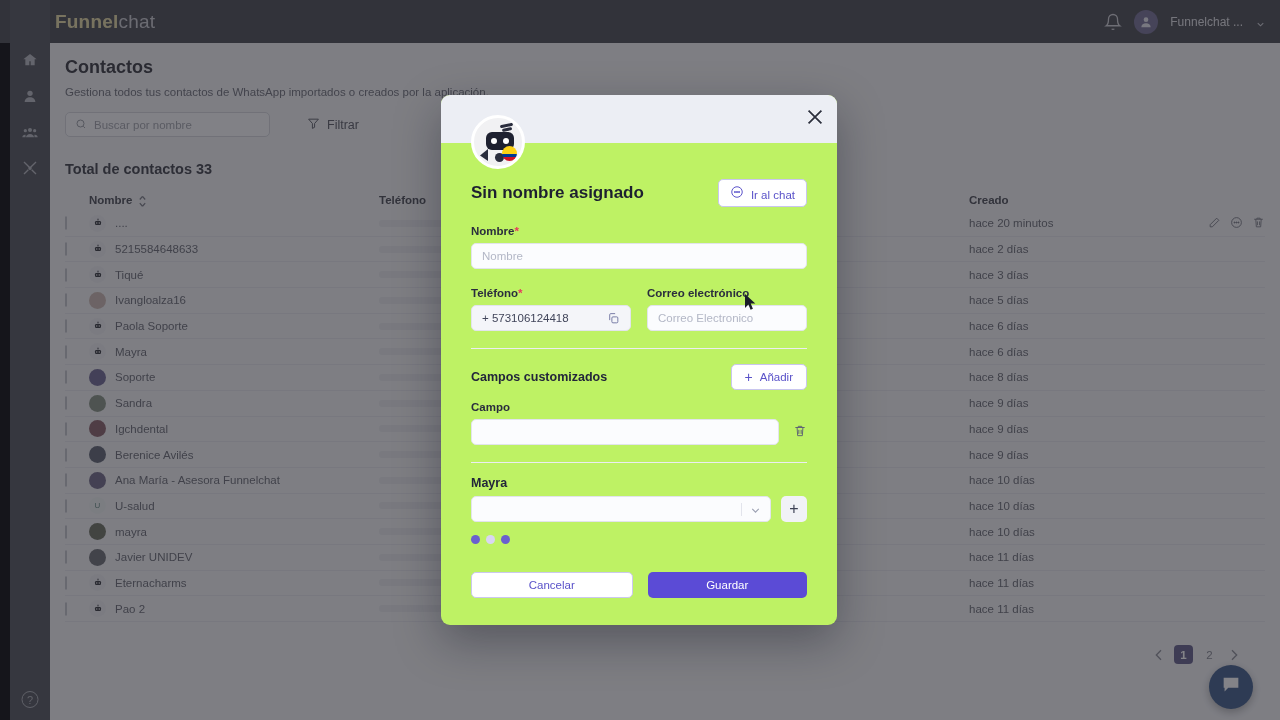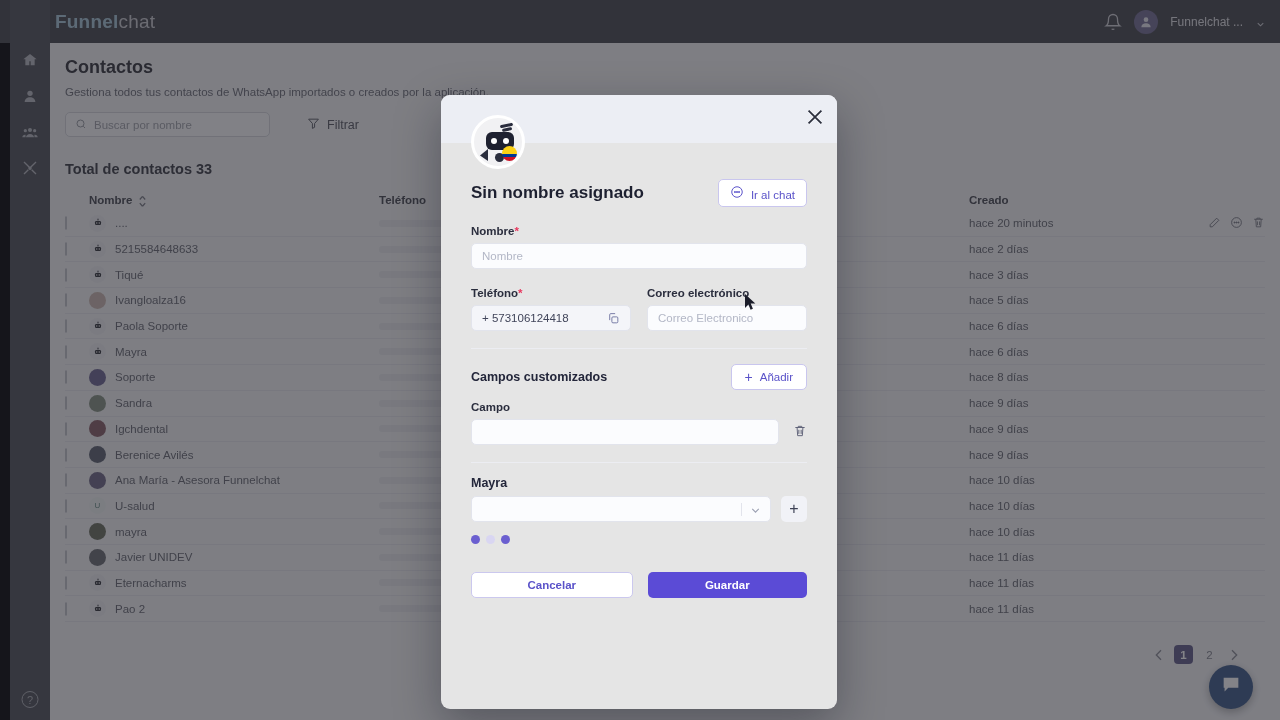--- a/index.html
+++ b/index.html
@@ -33,21 +33,21 @@
   .funnel-logo { width: 20px; height: 20px; position: relative; }
   .funnel-logo i {
     display: block; position: absolute; left: 0;
     background: #6cbf7a; border-radius: 1px;
   }
   .funnel-logo i:nth-child(1){ top:2px;  width:20px; height:3.5px; }
   .funnel-logo i:nth-child(2){ top:7.5px; left:2.5px; width:15px; height:3.5px; }
   .funnel-logo i:nth-child(3){ top:13px; left:6px;  width:8px;  height:4.5px;
                                clip-path: polygon(0 0,100% 0,62% 100%,38% 100%); }
   .brand { font-size: 19px; letter-spacing: .2px; }
-  .brand .b1 { color: #7dd3fc; font-weight: bold; }
+  .brand .b1 { color: #fde047; font-weight: bold; }
   .brand .b2 { color: #c9ccd6; font-weight: normal; }
   .top-right { margin-left: auto; display: flex; align-items: center; gap: 12px; }
   .bell { width: 18px; height: 18px; color: #cfd2db; }
   .avatar-top {
     width: 24px; height: 24px; border-radius: 50%;
     background: #7c6fd4; display: flex; align-items: center;
     justify-content: center;
   }
   .avatar-top svg { width: 14px; height: 14px; color: #e9e6f8; }
   .acct-name { font-size: 12px; color: #dfe1e8; }
@@ -134,22 +134,22 @@
     width: 44px; height: 44px; border-radius: 50%;
     background: #1668e3; display: flex; align-items: center;
     justify-content: center; box-shadow: 0 3px 9px rgba(0,0,0,.28);
   }
   .fab svg { width: 22px; height: 22px; color: #fff; }
 
   
   .overlay { position: absolute; inset: 0; background: rgba(38,40,52,0.36); }
   .modal {
     position: absolute; left: 441px; top: 95px;
-    width: 396px; height: 614px;
-    background: #e5e5e5; border-radius: 9px;
+    width: 396px; height: 530px;
+    background: #bef264; border-radius: 9px;
     box-shadow: 0 16px 46px rgba(15,17,30,.35);
     overflow: hidden;
   }
   .modal-head { height: 48px; background: #eceef4; position: relative; }
   .modal-close { position: absolute; right: 11px; top: 11px;
                  width: 22px; height: 22px; color: #2c2f3c; }
   .modal-body { padding: 0 30px; position: relative; }
 
   .bot-avatar {
     position: absolute; left: 30px; top: -28px;
@@ -229,21 +229,21 @@
     color: #3c4054; font-size: 16px; line-height: 1;
   }
 
   .dots { display: flex; gap: 6px; margin-top: 13px; }
   .dot { width: 9px; height: 9px; border-radius: 50%; background: #6b5fd0; }
   .dot.dim { background: #d9d6f2; }
 
   .btn-row { display: flex; gap: 15px; margin-top: 28px; }
   .btn {
     flex: 1; height: 26px; border-radius: 5px; font-size: 11.5px;
-    display: flex; align-items: center; justify-content: center; font-weight: bold;
+    display: flex; align-items: center; justify-content: center;
   }
   .btn-cancel { border: 1px solid #cbc8ee; background: #fff; color: #5a52c9; }
   .btn-save { background: #5b4bd6; color: #fff; }
 
   .cursor { position: absolute; left: 745px; top: 294px; width: 12px; height: 18px;
             color: #1b1d2a; }
 </style>
 </head>
 <body>
 

